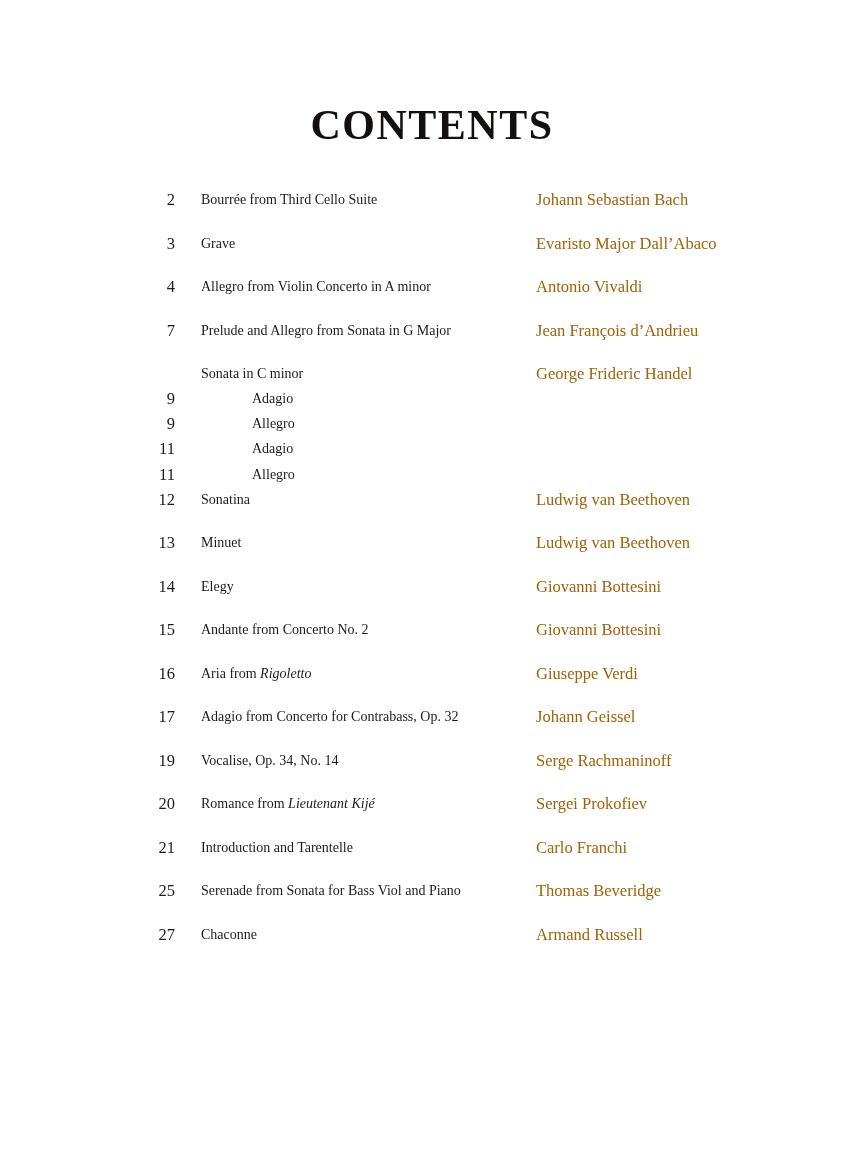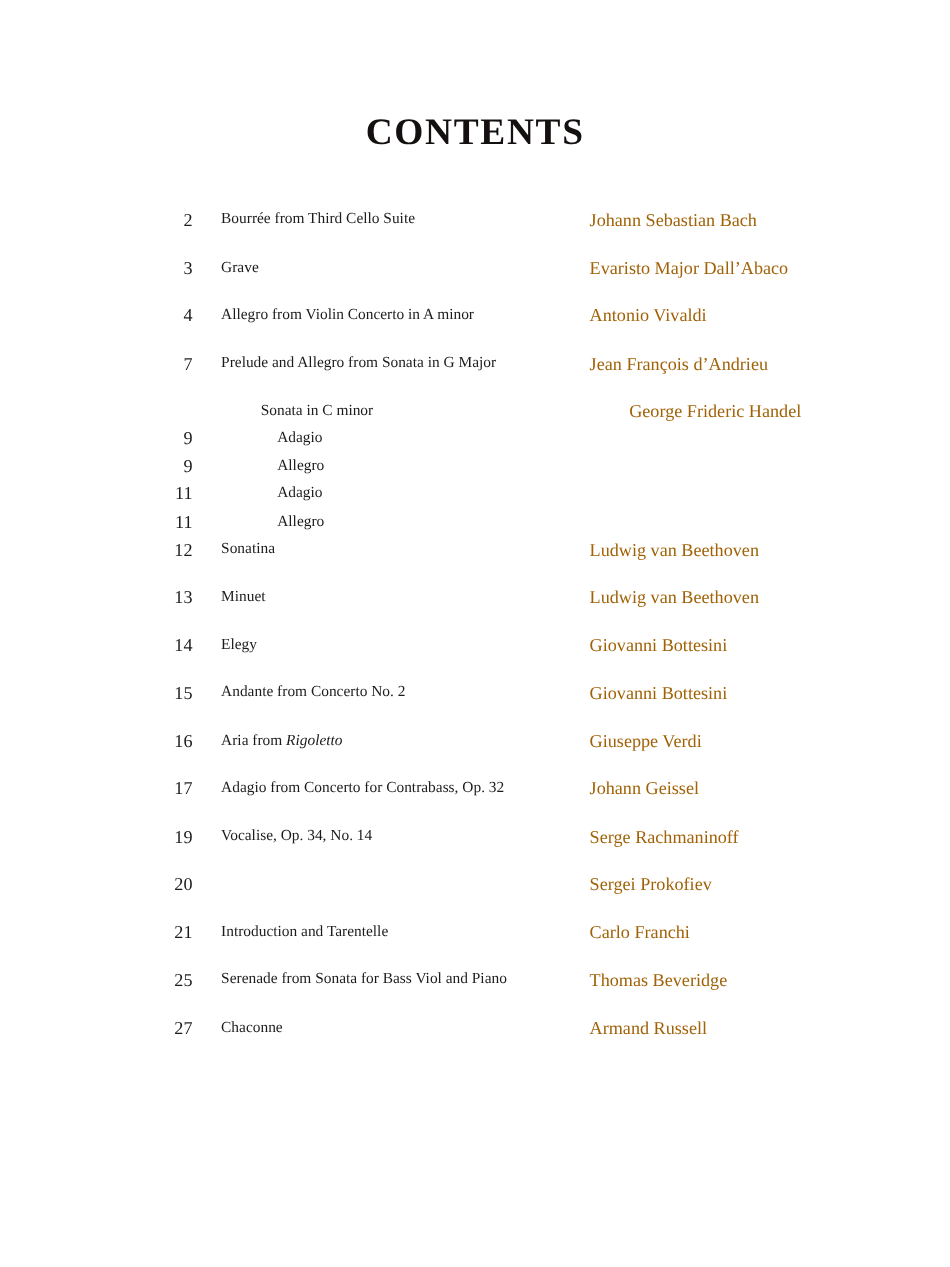--- a/index.html
+++ b/index.html
@@ -27,21 +27,21 @@
 
   
   .contents-title {
     position: absolute;
     left: 0;
     top: 104px;
     width: 864px;
     text-align: center;
     font-family: "Liberation Serif", "DejaVu Serif", serif;
     font-weight: bold;
-    font-size: 34px;
+    font-size: 42px;
     letter-spacing: 1.5px;
     color: #14100f;
     line-height: 1;
   }
 
   
   .toc {
     position: absolute;
     left: 0;
     top: 190px;
@@ -50,21 +50,20 @@
 
   .toc-row {
     position: relative;
     height: 43.5px;
   }
   .toc-row.sub {
     height: 25.2px;
   }
   .toc-row.group-head {
     height: 25.0px;
-    margin-left: 36px;
   }
 
   .pg {
     position: absolute;
     left: 120px;
     width: 55px;
     text-align: right;
     font-size: 16.5px;
     line-height: 20px;
     color: #1b1b1b;
@@ -179,20 +178,21 @@
         <div class="title">Adagio from Concerto for Contrabass, Op. 32</div>
         <div class="composer">Johann Geissel</div>
       </div>
       <div class="toc-row">
         <div class="pg">19</div>
         <div class="title">Vocalise, Op. 34, No. 14</div>
         <div class="composer">Serge Rachmaninoff</div>
       </div>
       <div class="toc-row">
         <div class="pg">20</div>
+        <div class="title"><span>Romance from </span><i>Lieutenant Kijé</i></div>
         <div class="composer">Sergei Prokofiev</div>
       </div>
       <div class="toc-row">
         <div class="pg">21</div>
         <div class="title">Introduction and Tarentelle</div>
         <div class="composer">Carlo Franchi</div>
       </div>
       <div class="toc-row">
         <div class="pg">25</div>
         <div class="title">Serenade from Sonata for Bass Viol and Piano</div>

